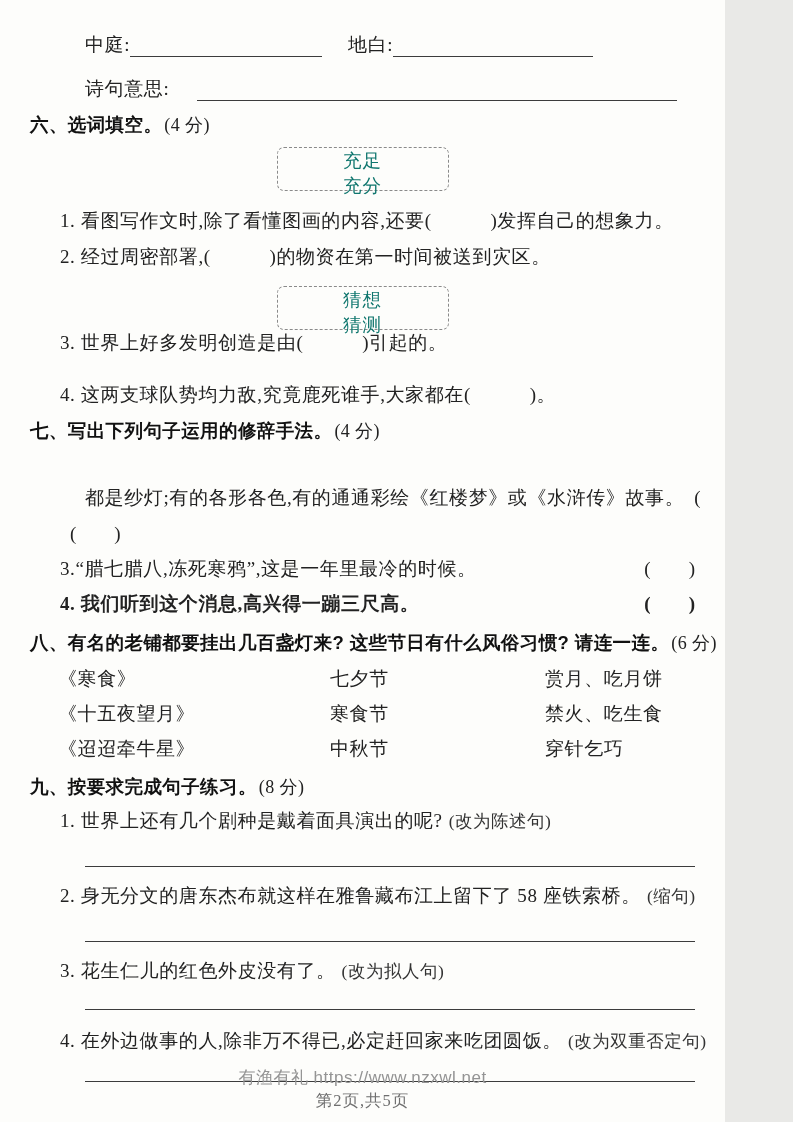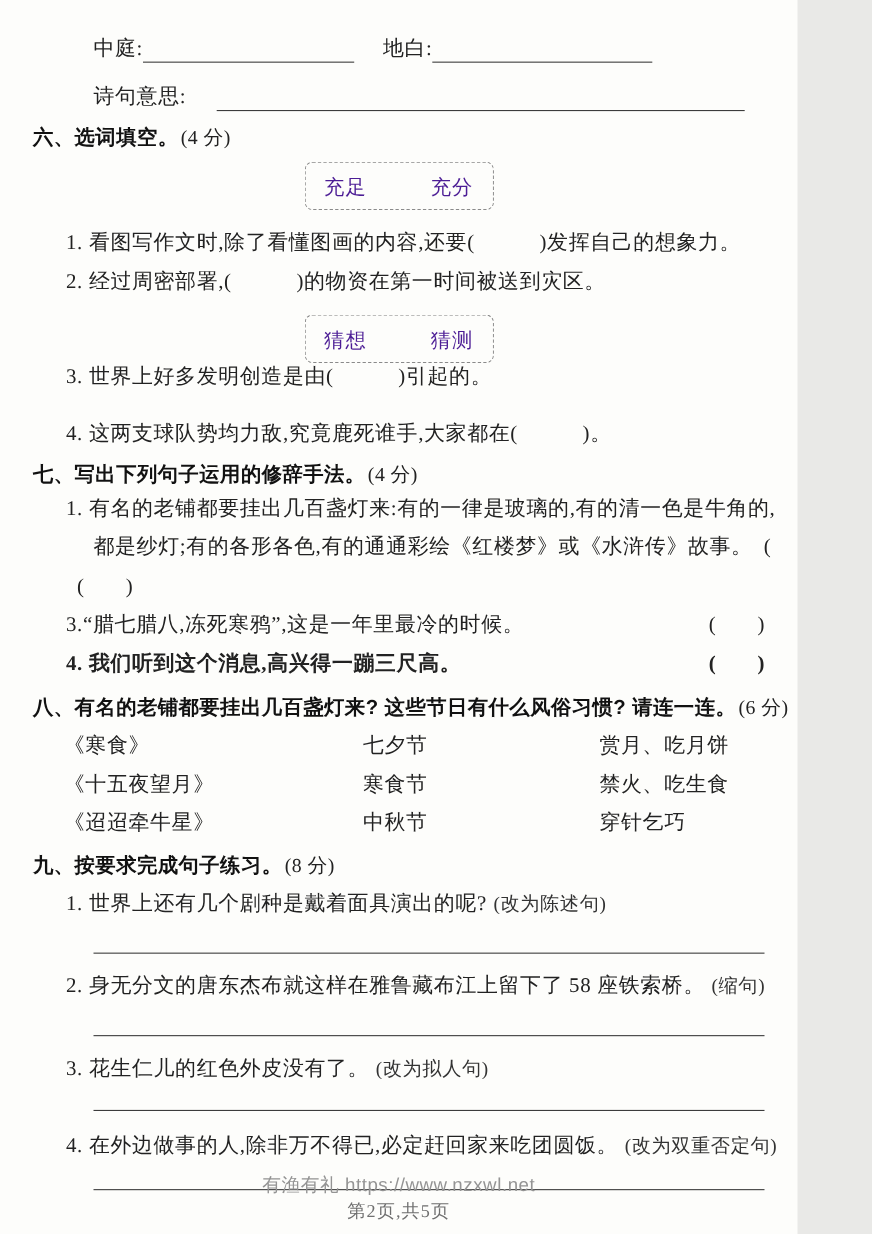--- a/index.html
+++ b/index.html
@@ -25,22 +25,23 @@
   .blank {
     display:inline-block; height:20px; vertical-align:bottom;
     border-bottom:1.6px solid #3c3c3c;
   }
   .fill-flex { display:flex; align-items:flex-end; }
   .fill-flex .grow { flex:1; }
   .wordbox {
     position:absolute; left:50%; transform:translateX(-50%);
     width:172px; height:44px; border:1.7px dashed #8a8a8a; border-radius:7px;
     display:flex; align-items:center; justify-content:space-between;
-    padding:0 17px; font-size:18.5px; letter-spacing:1px; color:#4c1d95;
+    padding:0 17px; font-size:18.5px; letter-spacing:1px; color:#0f766e;
     background:transparent;
+    flex-direction:column;
   }
   .pr-row {
     position:absolute; left:60px; right:30px; font-size:19px; line-height:24px;
     letter-spacing:0.6px; display:flex; justify-content:space-between;
     white-space:nowrap; color:#222;
   }
   .parens { letter-spacing:0; margin-left:10px; color:#222; }
   .match-row { position:absolute; left:58px; font-size:19px; line-height:24px; letter-spacing:0.6px; white-space:nowrap; color:#222; }
   .match-row .c1 { display:inline-block; width:272px; }
   .match-row .c2 { display:inline-block; width:215px; }
@@ -90,21 +91,20 @@
     <span>猜测</span>
   </div>
 
   <div class="row" style="top:331px; left:60px;">3. 世界上好多发明创造是由(　　　)引起的。</div>
   <div class="row" style="top:383px; left:60px;">4. 这两支球队势均力敌,究竟鹿死谁手,大家都在(　　　)。</div>
 
   <div class="hdr" style="top:419px; left:30px;">
     <span>七、写出下列句子运用的修辞手法。</span><span class="score">(4 分)</span>
   </div>
 
-  <div class="row" style="top:451px; left:60px;">1. 有名的老铺都要挂出几百盏灯来:有的一律是玻璃的,有的清一色是牛角的,</div>
   <div class="pr-row" style="top:486px; left:85px;">
     <span>都是纱灯;有的各形各色,有的通通彩绘《红楼梦》或《水浒传》故事。</span>
     <span class="parens">(　　)</span>
   </div>
   <div class="pr-row" style="top:522px;">
     <span class="parens">(　　)</span>
   </div>
   <div class="pr-row" style="top:557px;">
     <span>3.“腊七腊八,冻死寒鸦”,这是一年里最冷的时候。</span>
     <span class="parens">(　　)</span>

